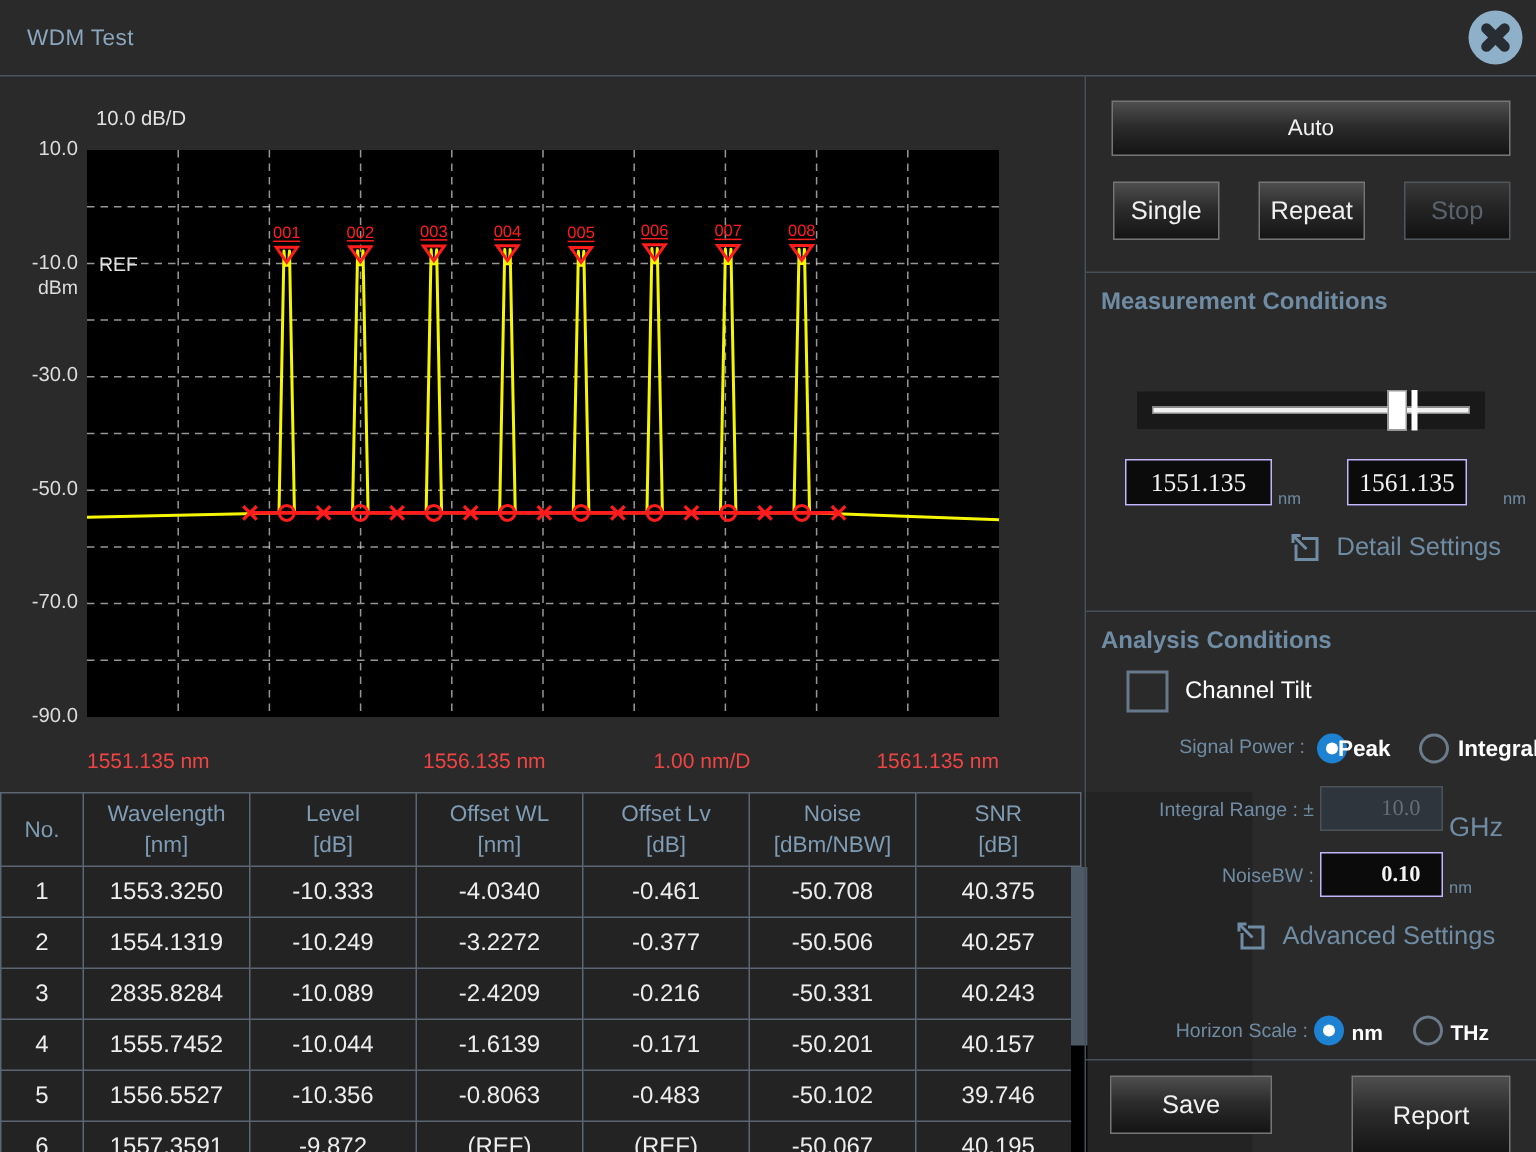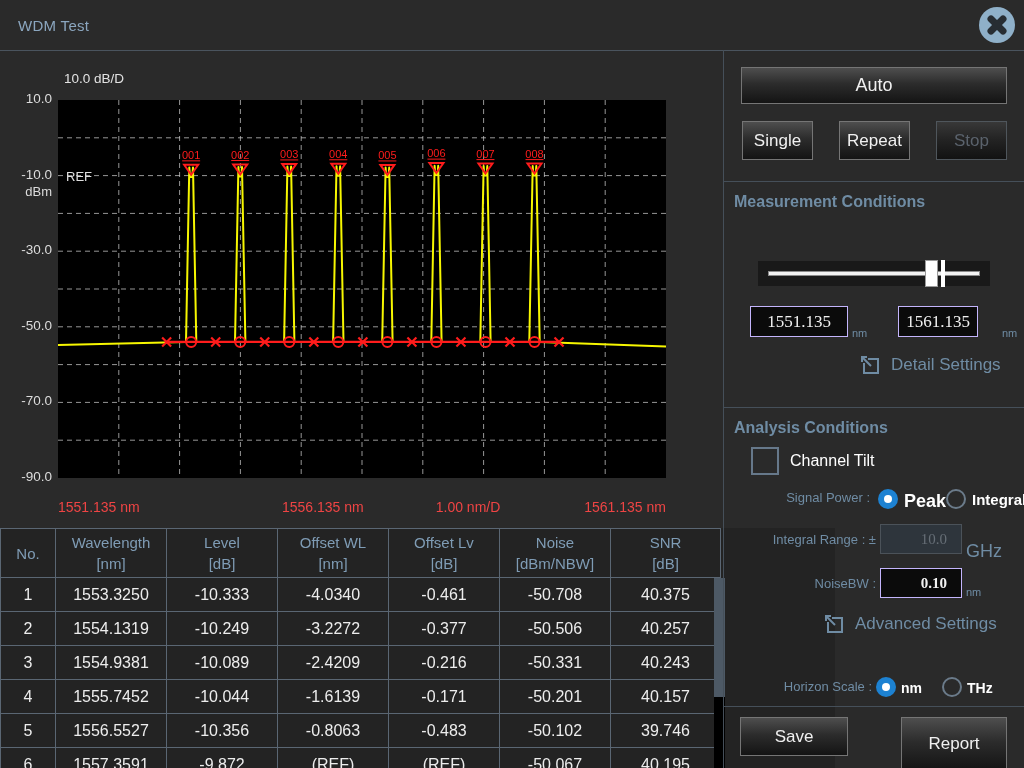--- a/index.html
+++ b/index.html
@@ -211,21 +211,21 @@
             <td>2</td>
             <td>1554.1319</td>
             <td>-10.249</td>
             <td>-3.2272</td>
             <td>-0.377</td>
             <td>-50.506</td>
             <td>40.257</td>
           </tr>
           <tr>
             <td>3</td>
-            <td>1554.9381</td>
+            <td>2835.8284</td>
             <td>-10.089</td>
             <td>-2.4209</td>
             <td>-0.216</td>
             <td>-50.331</td>
             <td>40.243</td>
           </tr>
           <tr>
             <td>4</td>
             <td>1555.7452</td>
             <td>-10.044</td>
@@ -255,21 +255,21 @@
         </tbody>
       </table>
   </div>
   <div class="tscroll">
     <div class="tthumb"></div>
   </div>
 
   <div class="v-divider"></div>
   <div id="panel">
 
-    <div class="btn" style="left:17px;top:67px;width:266px;height:37px;font-size:18px;">Auto</div>
+    <div class="btn" style="left:17px;top:67px;width:266px;height:37px;font-size:15px;">Auto</div>
     <div class="btn" style="left:18px;top:121px;width:71px;height:39px;">Single</div>
     <div class="btn" style="left:115px;top:121px;width:71px;height:39px;">Repeat</div>
     <div class="btn disabled" style="left:212px;top:121px;width:71px;height:39px;">Stop</div>
 
     <div class="p-divider" style="top:181px;"></div>
     <div class="sec-heading" style="top:193px;">Measurement Conditions</div>
 
     <div class="slider-wrap">
       <div class="slider-track"></div>
       <div class="slider-handle" id="slider-handle" style="left: 167.48px;">
@@ -293,21 +293,21 @@
     </div>
 
     <div class="p-divider" style="top:407px;"></div>
     <div class="sec-heading" style="top:419px;">Analysis Conditions</div>
 
     <div class="checkbox" style="left:27px;top:447px;"></div>
     <div class="opt-label" style="left:66px;top:452px;font-size:16px;font-weight:normal;">Channel Tilt</div>
 
     <div class="plabel" style="left:0;top:490px;width:146px;">Signal Power :</div>
     <div class="radio checked" style="left:154px;top:489px;"></div>
-    <div class="opt-label" style="left:180px;top:491px;font-size:18px;">Peak</div>
+    <div class="opt-label" style="left:168px;top:491px;font-size:15px;">Peak</div>
     <div class="radio" style="left:222px;top:489px;"></div>
     <div class="opt-label" style="left:248px;top:491px;font-size:15px;">Integral</div>
 
     <div class="plabel" style="left:0;top:532px;width:152px;">Integral Range : ±</div>
     <input class="field small disabled" style="left: 156px; top: 524px; width: 82px; height: 30px;" readonly="" value="10.0">
     <div class="unit" style="left:242px;top:541px;font-size:18px;">GHz</div>
 
     <div class="plabel" style="left:0;top:576px;width:152px;">NoiseBW :</div>
     <input class="field small" style="left: 156px; top: 568px; width: 82px; height: 30px;" readonly="" value="0.10">
     <div class="unit" style="left:242px;top:586px;">nm</div>

